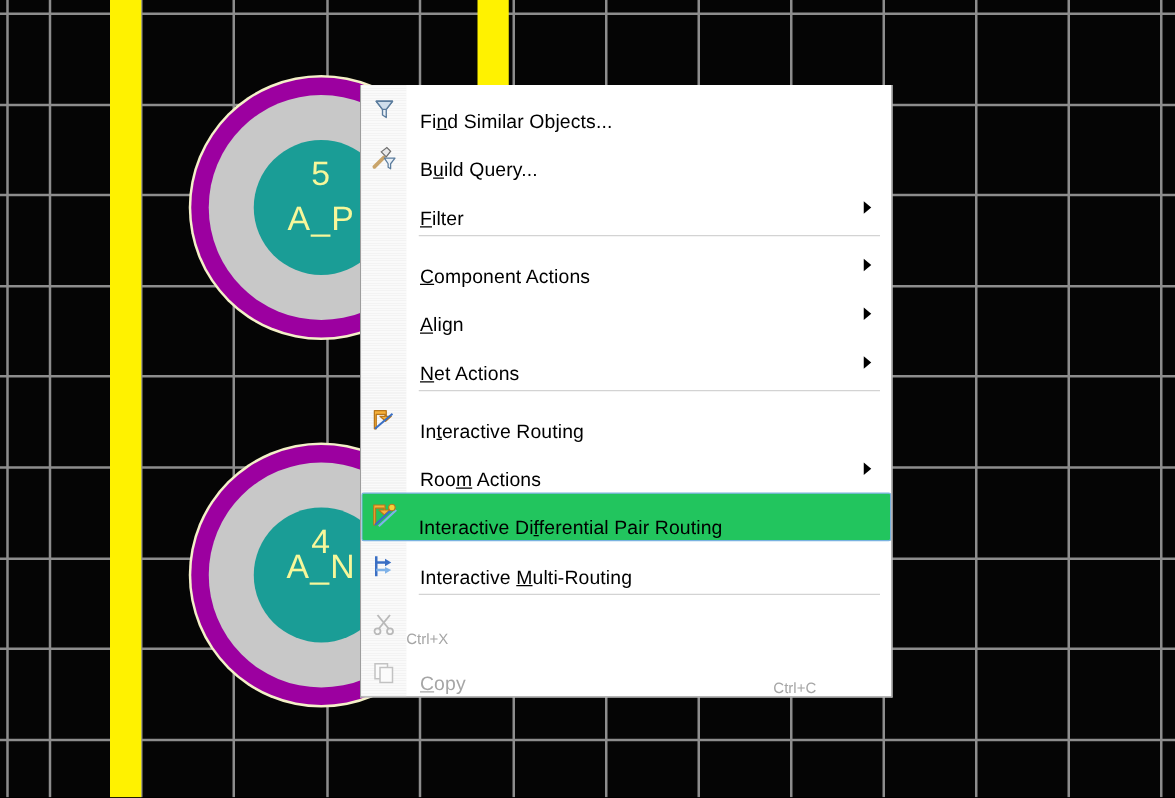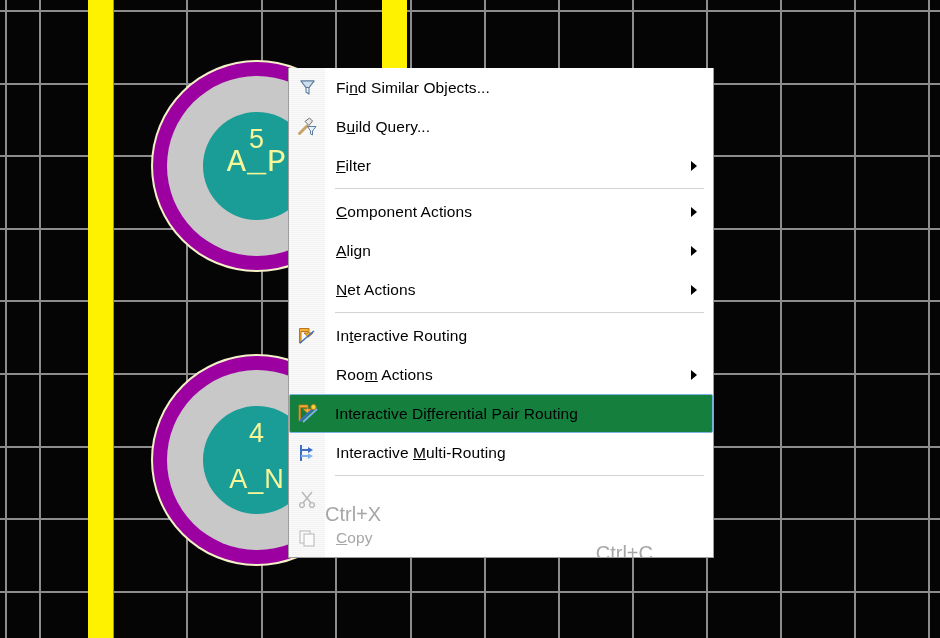--- a/index.html
+++ b/index.html
@@ -91,21 +91,21 @@
     background:
       repeating-linear-gradient(0deg, #f3f3f3 0px, #f3f3f3 1px, #fafafa 1px, #fafafa 2px),
       #f7f7f7;
   }
 
   .menu-list { position: relative; z-index: 2; }
 
   .menu-item {
     position: relative;
     display: flex;
-    align-items: center;
+    align-items: flex-end;
     height: 39px;
     padding-left: 0;
     box-sizing: border-box;
     cursor: default;
   }
   .menu-item .mi-icon {
     width: 36px;
     min-width: 36px;
     height: 39px;
     display: flex;
@@ -115,39 +115,39 @@
   .menu-item .mi-label {
     flex: 1;
     padding-left: 11px;
     white-space: nowrap;
     letter-spacing: 0.1px;
   }
   .menu-item .mi-shortcut {
     padding-right: 60px;
     color: #9b9b9b;
     white-space: nowrap;
-    font-size: 20px;
+    font-size: 12px;
     margin-top: 32px;
   }
   .menu-item .mi-arrow {
     position: absolute;
     right: 16px;
     top: 50%;
     transform: translateY(-50%);
     width: 0; height: 0;
     border-left: 6px solid #000;
     border-top: 5px solid transparent;
     border-bottom: 5px solid transparent;
   }
 
   .menu-item.disabled .mi-label,
   .menu-item.disabled .mi-shortcut { color: #a6a6a6; }
 
   .menu-item.selected {
-    background: #15803d;
+    background: #22c55e;
     border: 1px solid #7ab3e0;
     border-radius: 2px;
     height: 39px;
   }
   .menu-item.selected .mi-icon { width: 34px; min-width: 34px; }
 
   .menu-sep {
     position: relative;
     z-index: 2;
     height: 1px;
@@ -192,28 +192,28 @@
     <div class="gridline-h" style="top:518px"></div>
     <div class="gridline-h" style="top:591px"></div>
 
     <div class="trace-yellow" style="left:88px; top:0; width:25px; height:638px;"></div>
     <div class="trace-yellow" style="left:382px; top:0; width:25px; height:68px;"></div>
 
     <div class="pad pad-outer" style="left:153px; top:62px; width:208px; height:208px;">
       <div class="pad-mid" style="left:14px; top:14px; width:180px; height:180px;"></div>
       <div class="pad-hole" style="left:50px; top:50px; width:108px; height:108px;"></div>
       <div class="pad-label" style="top:64px; font-size:27px;">5</div>
-      <div class="pad-label" style="top:85px; font-size:32px;font-family:Liberation Mono, monospace;">A_P</div>
+      <div class="pad-label" style="top:100px; font-size:27px;">A_P</div>
     </div>
 
     <div class="pad pad-outer" style="left:153px; top:356px; width:208px; height:208px;">
       <div class="pad-mid" style="left:14px; top:14px; width:180px; height:180px;"></div>
       <div class="pad-hole" style="left:50px; top:50px; width:108px; height:108px;"></div>
       <div class="pad-label" style="top:64px; font-size:27px;">4</div>
-      <div class="pad-label" style="top:110px; font-size:27px;">A_N</div>
+      <div class="pad-label" style="top:84px; font-size:27px;">A_N</div>
     </div>
   </div>
 
   <div id="context-menu">
     <div class="menu-gutter"></div>
 
     <div class="menu-list">
 
       <div class="menu-item">
         <span class="mi-icon">

